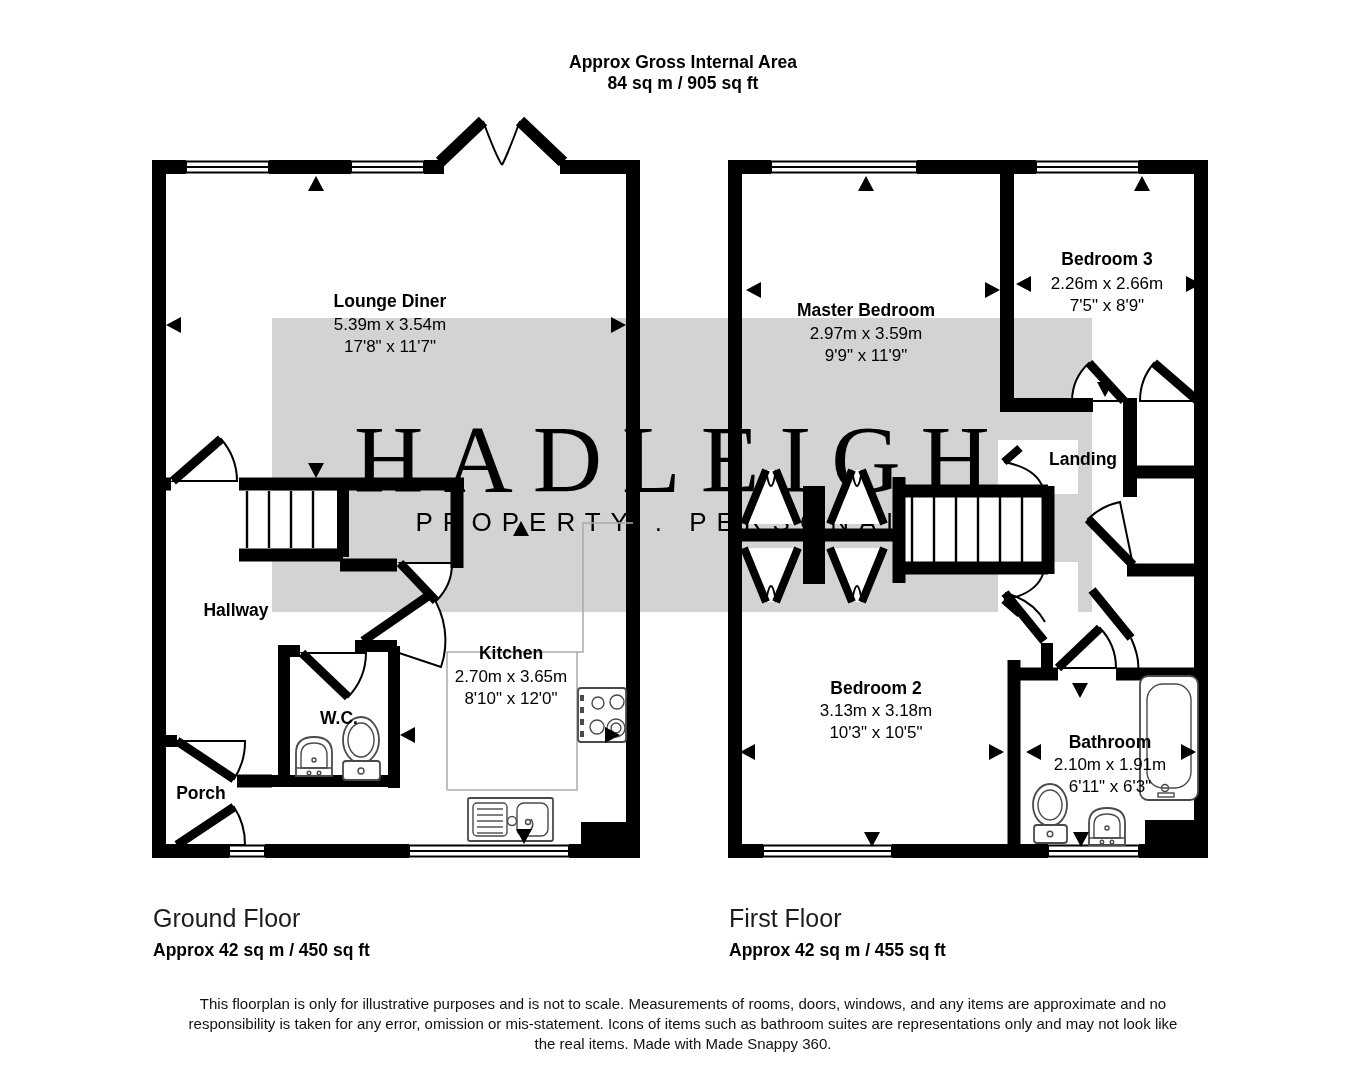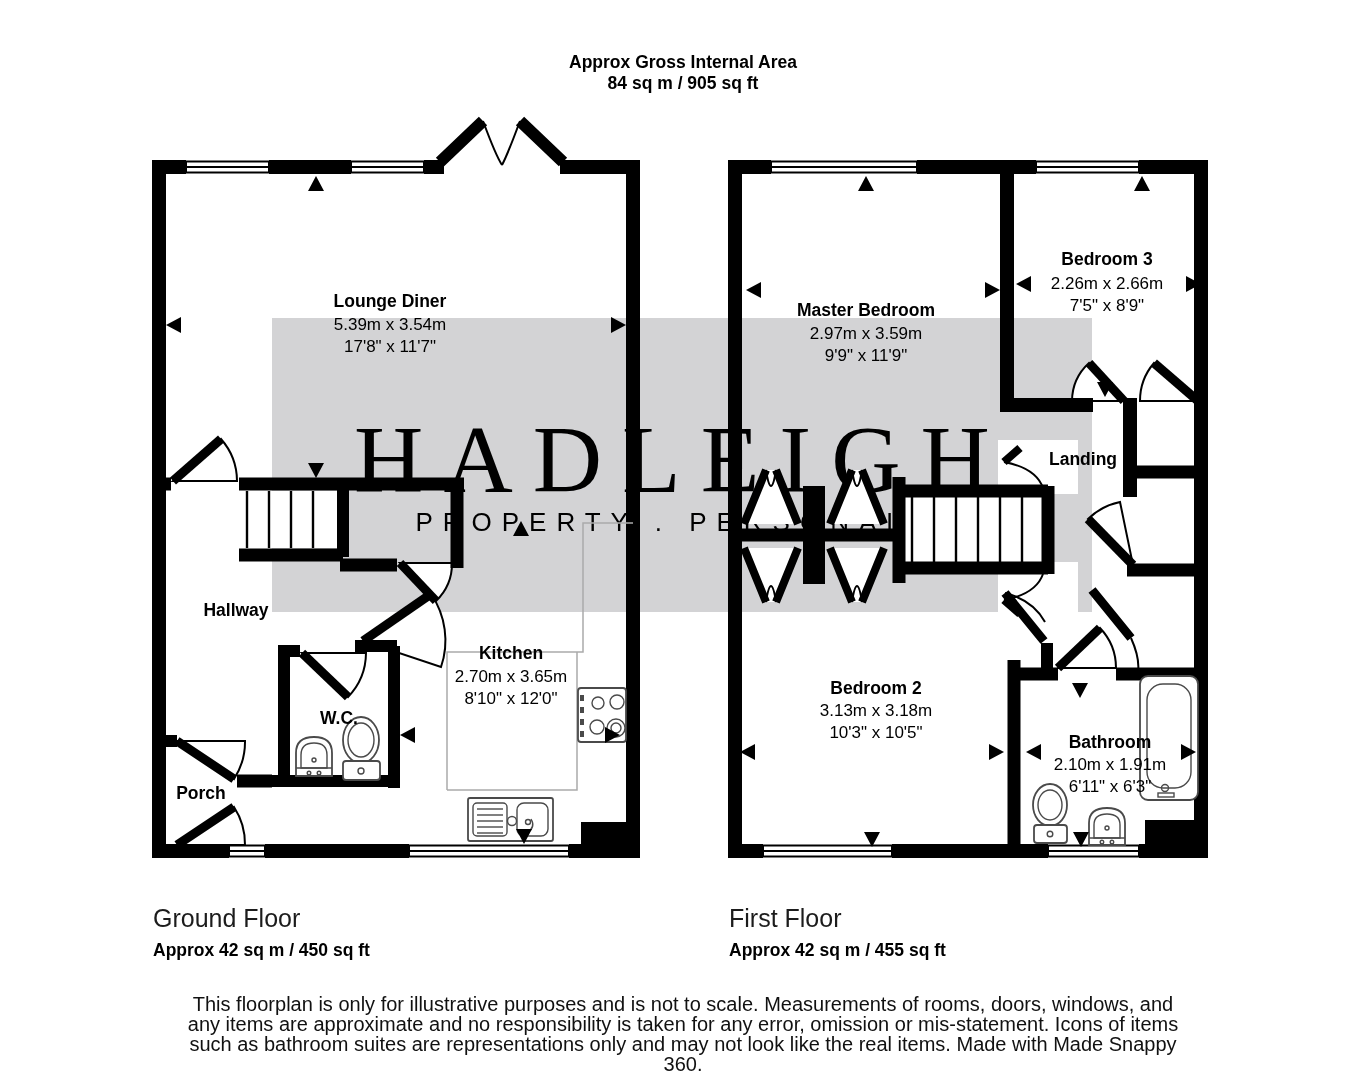--- a/index.html
+++ b/index.html
@@ -16,21 +16,21 @@
   .wall{stroke:#000;fill:none;}
   .leaf{stroke:#000;fill:none;}
   .arc{stroke:#000;stroke-width:2;fill:none;}
   .sector{fill:#fff;stroke:#000;stroke-width:2;}
   .fix{stroke:#4a4a4a;stroke-width:1.8;fill:#fff;}
   .fixthin{stroke:#4a4a4a;stroke-width:1.4;fill:none;}
   .thinline{stroke:#aaa;stroke-width:1.5;fill:none;}
   .tread{stroke:#000;stroke-width:2.4;}
   .arrow{fill:#000;}
   #disclaimer{position:absolute;left:178px;top:994px;width:1010px;text-align:center;
-      font-size:20px;line-height:20px;color:#111;}
+      font-size:15px;line-height:20px;color:#111;}
 </style>
 </head>
 <body>
 
 <div id="page">
 <svg width="1365" height="1080" viewBox="0 0 1365 1080">
 
   <rect x="0" y="0" width="1365" height="1080" fill="#fff"></rect>
 
   <text x="683" y="68" text-anchor="middle" class="hdr">Approx Gross Internal Area</text>

